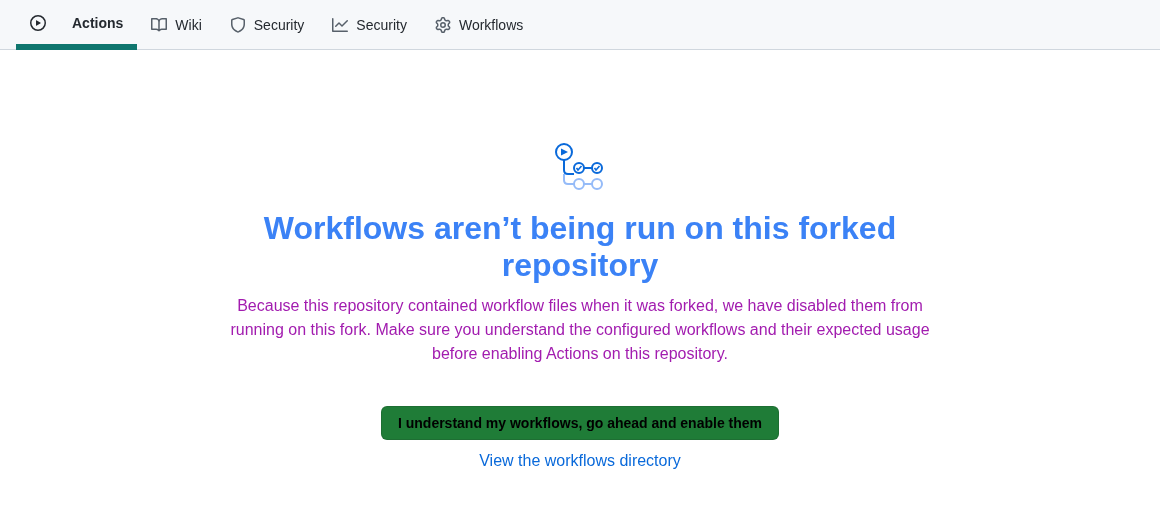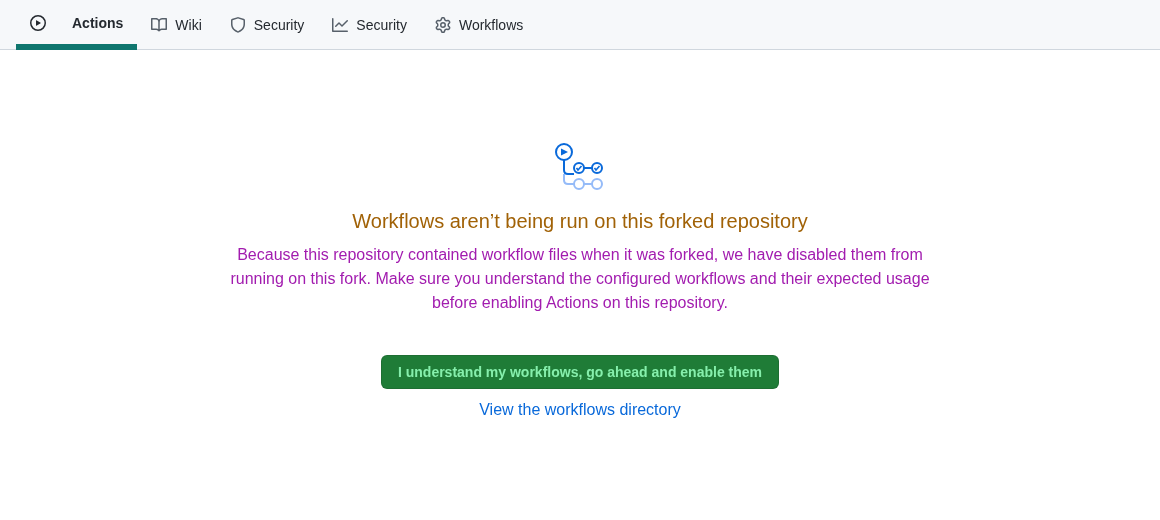--- a/index.html
+++ b/index.html
@@ -40,38 +40,38 @@
     .tab svg { fill: #57606a; width: 16px; height: 16px; }
     .tab.selected svg { fill: #24292f; }
     .content {
       max-width: 780px;
       margin: 0 auto;
       padding-top: 90px;
       text-align: center;
     }
     .hero-icon { margin: 0 auto 14px; width: 56px; height: 56px; display:block;}
     .headline {
-      font-size: 20px;
-      font-weight: 400;
-      color: #a16207;
+      font-size: 32px;
+      font-weight: 700;
+      color: #3b82f6;
       margin-bottom: 10px;
     }
     .subtext {
       font-size: 16px;
       color: #a21caf;
       line-height: 1.5;
       margin: 0 auto;
       max-width: 700px;
     }
     .btn-primary {
       display: inline-block;
       margin-top: 40px;
       padding: 8px 16px;
       background: #1f7c37;
-      color: #86efac;
+      color: #000000;
       font-size: 14px;
       font-weight: 600;
       border: 1px solid rgba(27,31,36,0.15);
       border-radius: 6px;
       cursor: pointer;
     }
     .link {
       display: block;
       margin-top: 12px;
       color: #0969da;

